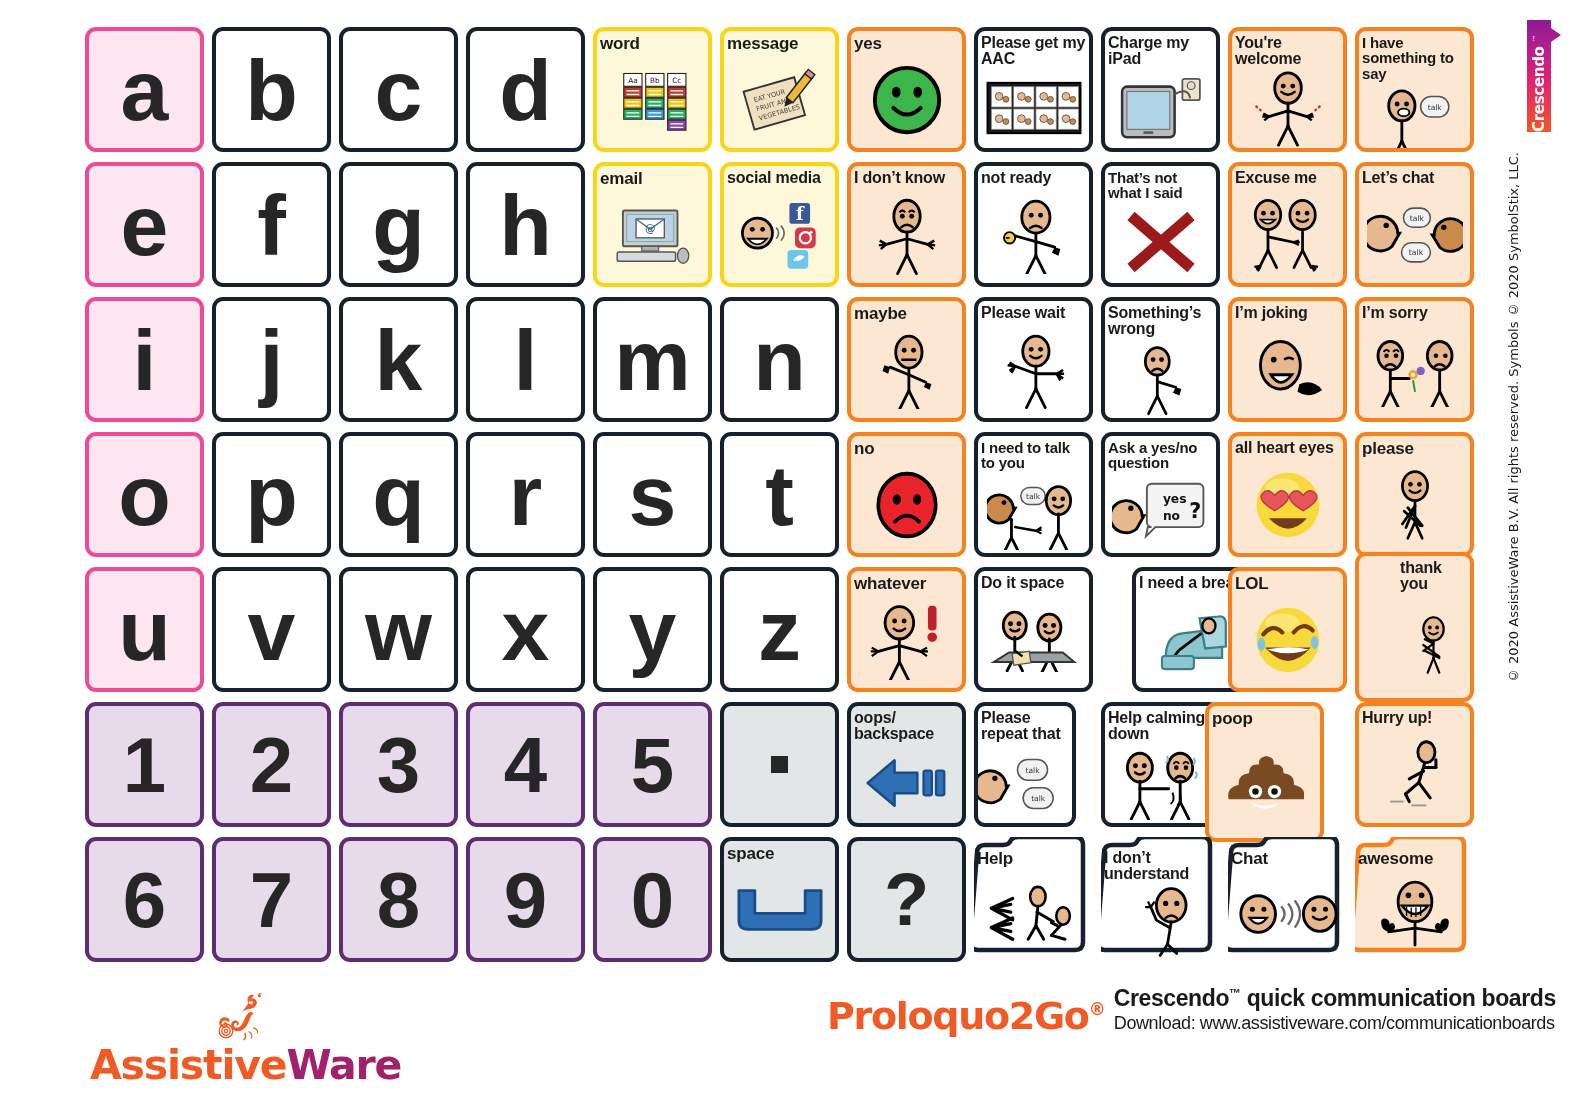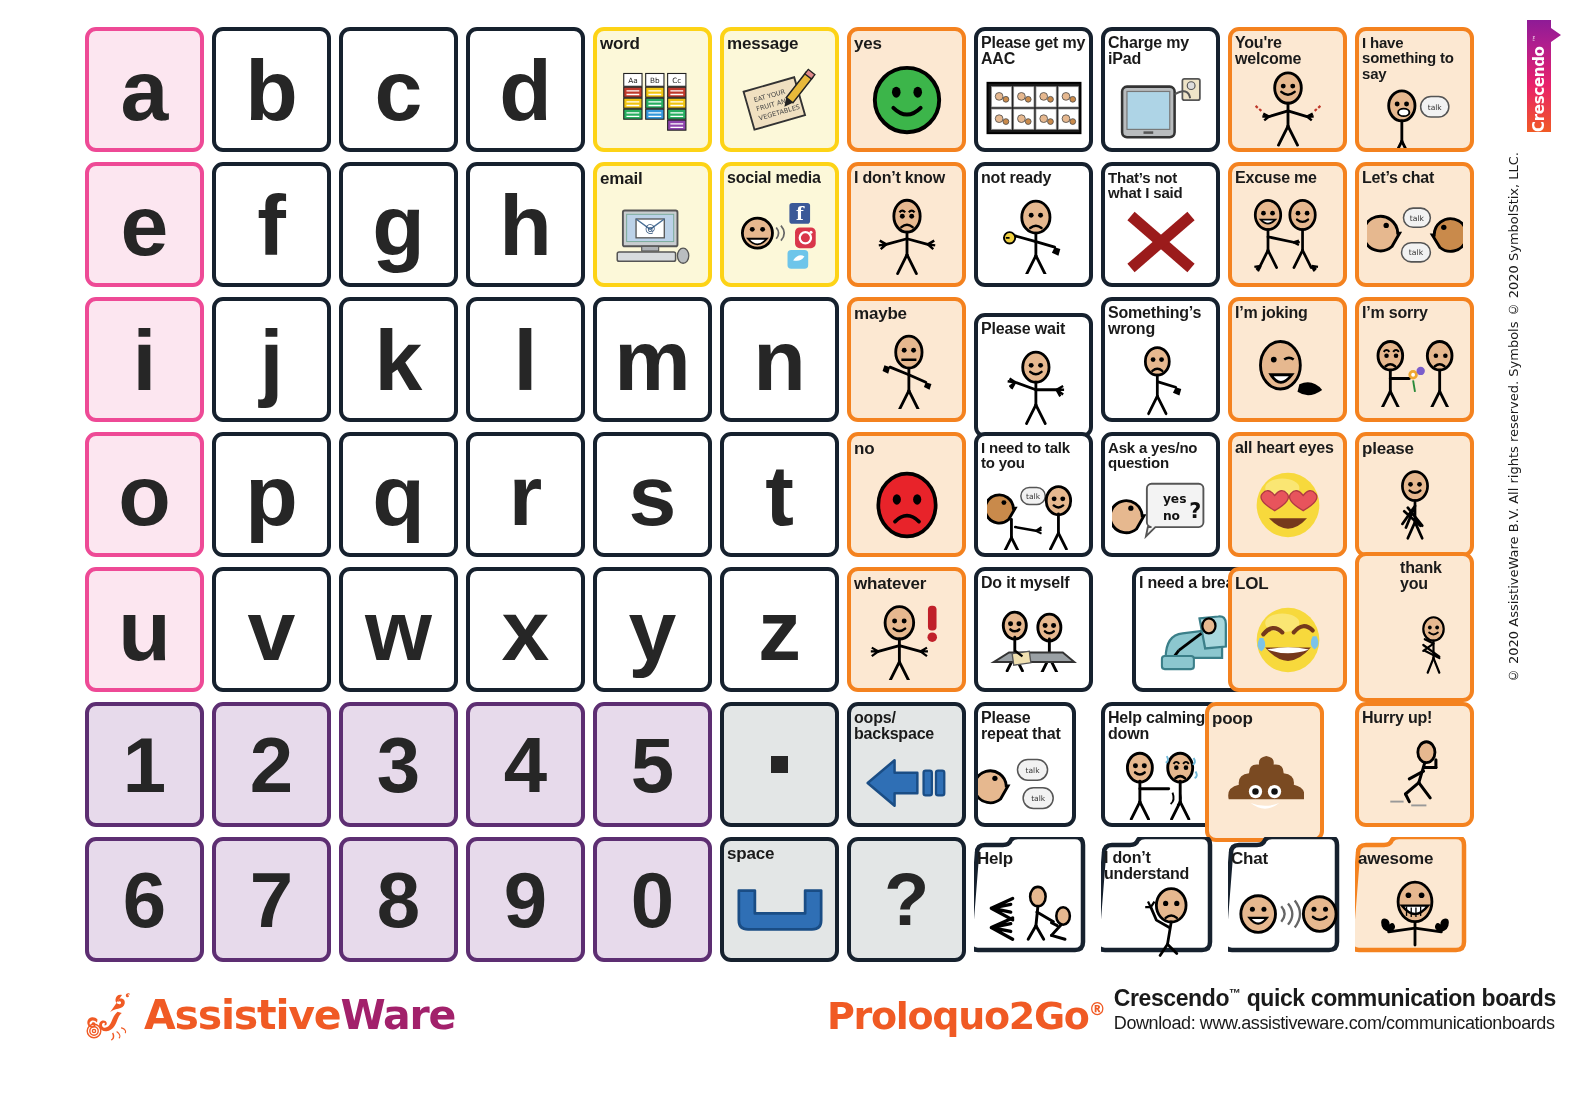--- a/index.html
+++ b/index.html
@@ -50,21 +50,21 @@
   .art{flex:1;width:100%;display:flex;align-items:center;justify-content:center;position:relative;}
   .art svg{display:block;}
 
   
   .cell.folder{border:none;background:transparent;border-radius:0;overflow:visible;}
   .folder .fshape{position:absolute;inset:0;}
   .folder .finner{position:absolute;inset:0;display:flex;flex-direction:column;align-items:center;padding-top:9px;box-sizing:border-box;}
 
   
   .footer{position:absolute;left:0;top:975px;width:1594px;height:119px;}
-  .aw-logo{position:absolute;left:84px;top:14px;display:flex;align-items:center;}
+  .aw-logo{position:absolute;left:84px;top:14px;display:flex;align-items:center;flex-direction:column;}
   .aw-text{font-size:41px;font-weight:bold;letter-spacing:-1.2px;font-family:"DejaVu Sans",sans-serif;}
   .aw-a{color:#f05a24;}
   .aw-w{color:#a2216b;}
   .p2g{position:absolute;left:827px;top:10px;}
   .p2g-title{font-size:38px;font-weight:bold;color:#f05a24;letter-spacing:-1.3px;font-family:"DejaVu Sans",sans-serif;display:inline-block;}
   .p2g-reg{font-size:17px;vertical-align:super;}
   .p2g-sub{display:inline-block;vertical-align:bottom;padding-bottom:4px;padding-left:5px;}
   .p2g-l1{font-size:23px;font-weight:bold;color:#1a1a1a;letter-spacing:-0.4px;}
   .p2g-tm{font-size:12px;vertical-align:super;}
   .p2g-l2{font-size:18px;color:#1a1a1a;letter-spacing:-0.4px;margin-top:1px;}
@@ -435,21 +435,21 @@
             <line x1="52" y1="63" x2="42" y2="83"></line>
             <line x1="52" y1="63" x2="62" y2="83"></line>
           </g>
           <line x1="52" y1="46" x2="32" y2="38" stroke="#000" stroke-width="3" stroke-linecap="round"></line>
           <path d="M32 38 l-6 -2 -2 6 6 3z" fill="#000"></path>
           <line x1="52" y1="46" x2="70" y2="54" stroke="#000" stroke-width="3" stroke-linecap="round"></line>
           <path d="M70 54 l6 2 -2 6 -6 -3z" fill="#000"></path>
         </svg>
       </div>
     </div>
-    <div class="cell plain" style="left: 889px; top: 270px; width: 119px; height: 125px; margin-top: 16px;">
+    <div class="cell plain" style="left: 889px; top: 270px; width: 119px; height: 125px;">
       <div class="caption cap-m">Please wait</div>
       <div class="art">
         <svg viewBox="0 0 100 84" width="94" height="80">
           <ellipse cx="52" cy="22" rx="14" ry="16" fill="#e6b88f" stroke="#000000" stroke-width="3"></ellipse>
           <circle cx="47" cy="20" r="2.6" fill="#000000"></circle>
           <circle cx="57" cy="20" r="2.6" fill="#000000"></circle>
           <path d="M46 27 q 6 5.1 12 0" fill="none" stroke="#000000" stroke-width="2.6" stroke-linecap="round"></path>
           <g stroke="#000000" stroke-width="3" fill="none" stroke-linecap="round">
             <line x1="52" y1="38" x2="52" y2="64"></line>
             <line x1="52" y1="62" x2="42" y2="82"></line>
@@ -655,21 +655,21 @@
           <line x1="42" y1="48" x2="20" y2="54" stroke="#000" stroke-width="3" stroke-linecap="round"></line>
           <line x1="42" y1="48" x2="64" y2="54" stroke="#000" stroke-width="3" stroke-linecap="round"></line>
           <path d="M20 54 l-7 -4 m7 4 l-7 5 m7 -5 l-8 0" stroke="#000" stroke-width="2.4" fill="none"></path>
           <path d="M64 54 l7 -4 m-7 4 l7 5 m-7 -5 l8 0" stroke="#000" stroke-width="2.4" fill="none"></path>
           <rect x="72" y="6" width="9" height="26" rx="4" fill="#c0202a"></rect>
           <circle cx="76.5" cy="39" r="5" fill="#c0202a"></circle>
         </svg>
       </div>
     </div>
     <div class="cell plain" style="left: 889px; top: 540px; width: 119px; height: 125px;">
-      <div class="caption cap-m">Do it myself</div>
+      <div class="caption cap-m">Do it space</div>
       <div class="art">
         <svg viewBox="0 0 100 66" width="96" height="64">
           <ellipse cx="30" cy="18" rx="12" ry="14" fill="#e6b88f" stroke="#000000" stroke-width="3"></ellipse>
           <circle cx="25.6" cy="16" r="2.6" fill="#000000"></circle>
           <circle cx="34.4" cy="16" r="2.6" fill="#000000"></circle>
           <path d="M25.4 22 q 4.6 3.9099999999999997 9.2 0" fill="none" stroke="#000000" stroke-width="2.6" stroke-linecap="round"></path>
           <g stroke="#000000" stroke-width="3" fill="none" stroke-linecap="round">
             <line x1="30" y1="30" x2="30" y2="50.8"></line>
             <line x1="30" y1="49.2" x2="22" y2="65.2"></line>
             <line x1="30" y1="49.2" x2="38" y2="65.2"></line>

